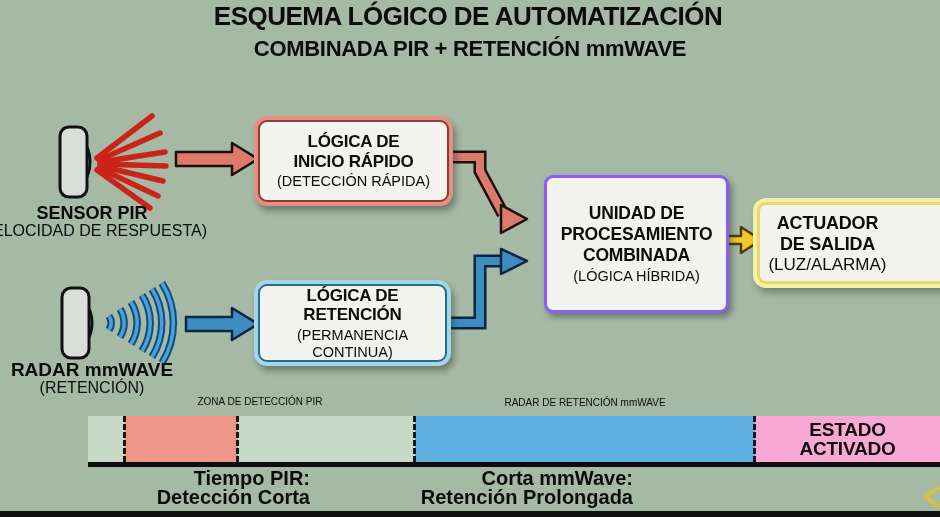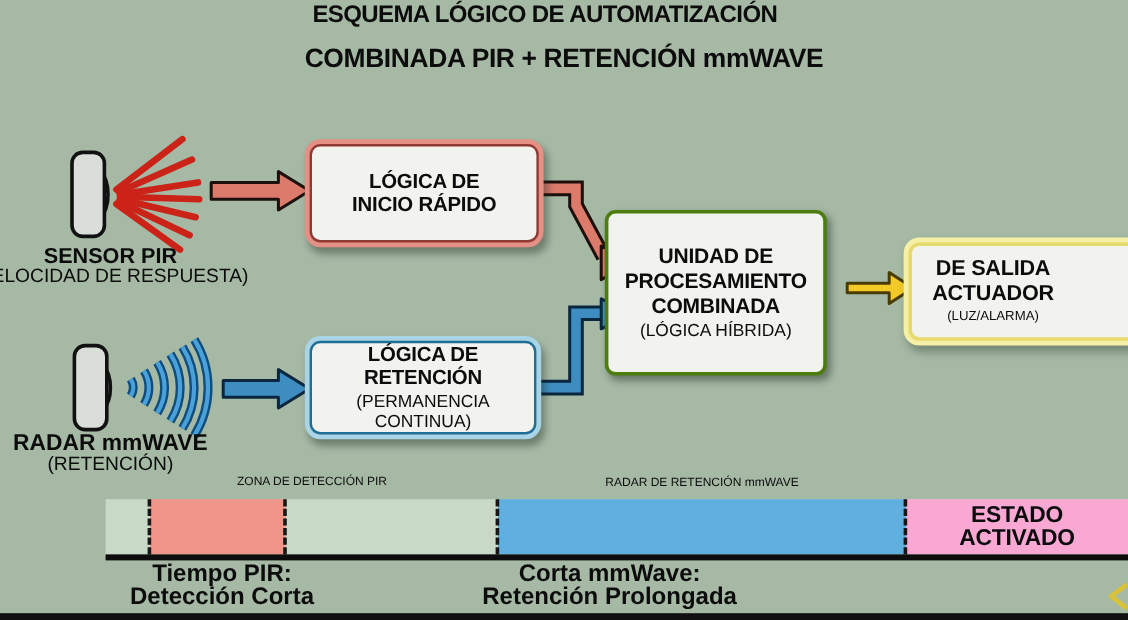--- a/index.html
+++ b/index.html
@@ -5,21 +5,21 @@
   html,body{margin:0;padding:0;background:#777;}
   .stage{
     position:relative;width:940px;height:517px;overflow:hidden;
     background:#a5b9a5;
     font-family:"Liberation Sans","DejaVu Sans",sans-serif;
     color:#0c0c0c;
   }
   .abs{position:absolute;}
   .title{
     top:1px;left:0;width:908px;text-align:center;
-    font-size:20px;font-weight:700;letter-spacing:-0.5px;
+    font-size:26px;font-weight:700;letter-spacing:-0.5px;padding-left:14px;
   }
   .subtitle{
     top:36px;left:0;width:940px;text-align:center;
     font-size:22px;font-weight:700;letter-spacing:-0.3px;
   }
   .art{position:absolute;top:0;left:0;z-index:2;}
   .box{
     position:absolute;z-index:3;background:#f2f2ef;border-radius:9px;
     display:flex;flex-direction:column;align-items:center;justify-content:center;
     text-align:center;box-shadow:3px 4px 6px rgba(30,40,30,.45);
@@ -30,49 +30,49 @@
     left:258px;top:120px;width:187px;height:78px;
     border:2px solid #8f3a34;
     box-shadow:0 0 0 4px #e49084,3px 5px 6px 4px rgba(30,40,30,.4);
   }
   .box-blue{
     left:258px;top:284px;width:185px;height:74px;
     border:2px solid #1f6e94;
     box-shadow:0 0 0 4px #a8d4e6,3px 5px 6px 4px rgba(30,40,30,.4);
   }
   .box-proc{
-    left:504px;top:175px;width:179px;height:132px;
-    border:3px solid #4d7c0f;
+    left:544px;top:175px;width:179px;height:132px;
+    border:3px solid #8b5cf6;
   }
   .box-proc .bline{font-size:17.5px;line-height:21px;}
   .box-act{
     left:757px;top:202px;width:196px;height:76px;
     border:3px solid #e6d96e;
     box-shadow:0 0 0 4px #f6f0a6,3px 5px 7px 4px rgba(30,40,30,.35);
     flex-direction:row;justify-content:flex-start;
   }
   .box-act .txt{width:135px;display:flex;flex-direction:column;align-items:center;}
   .box-act .bline{font-size:18px;line-height:20.5px;}
-  .box-act .bsub{font-size:11px;text-align:right;}
+  .box-act .bsub{font-size:17px;text-align:right;}
   .senslabel{z-index:3;text-align:center;white-space:nowrap;}
   .sens-name{font-weight:700;font-size:18px;}
   .sens-sub{font-weight:400;font-size:16px;}
   
   .bar{
     left:88px;top:416px;width:852px;height:46px;background:#c9d9c8;z-index:2;
   }
   .seg{position:absolute;top:0;height:46px;}
   .seg-red{left:37px;width:113px;background:#ef958a;}
   .seg-blue{left:327px;width:340px;background:#5fb0e0;}
   .seg-green{left:667px;width:185px;background:#f9a8d4;display:flex;flex-direction:column;align-items:center;justify-content:center;}
   .seg-green .stline{font-weight:700;font-size:19px;line-height:19px;letter-spacing:-0.2px;}
   .dash{position:absolute;top:0;height:46px;width:0;border-left:3px dashed #171717;}
   .axis{left:88px;top:462px;width:852px;height:5px;background:#0d0d0d;z-index:2;}
   .zonelabel{z-index:3;font-size:10px;font-weight:400;text-align:center;white-space:nowrap;}
-  .caption{z-index:3;font-weight:700;font-size:20px;line-height:19px;text-align:center;white-space:nowrap;}
+  .caption{z-index:3;font-weight:700;font-size:20px;line-height:19px;text-align:right;white-space:nowrap;}
   .bottomstrip{left:0;top:511px;width:940px;height:6px;background:#101010;z-index:5;}
 </style>
 </head>
 <body>
 
 <div class="stage">
 
   <div class="abs title">ESQUEMA LÓGICO DE AUTOMATIZACIÓN</div>
   <div class="abs subtitle">COMBINADA PIR + RETENCIÓN mmWAVE</div>
 
@@ -176,39 +176,40 @@
   </svg>
 
   <div class="abs senslabel sens-name" style="left:-108px;top:203px;width:400px;">SENSOR PIR</div>
   <div class="abs senslabel sens-sub" style="left:-108px;top:222px;width:400px;">(VELOCIDAD DE RESPUESTA)</div>
   <div class="abs senslabel sens-name" style="left:-108px;top:359px;width:400px;font-size:19px;">RADAR mmWAVE</div>
   <div class="abs senslabel sens-sub" style="left:-108px;top:379px;width:400px;">(RETENCIÓN)</div>
 
   <div class="box box-red">
     <span class="bline">LÓGICA DE</span>
     <span class="bline">INICIO RÁPIDO</span>
+    <span class="bsub">(DETECCIÓN RÁPIDA)</span>
   </div>
 
   <div class="box box-blue">
     <span class="bline">LÓGICA DE</span>
     <span class="bline">RETENCIÓN</span>
     <span class="bsub">(PERMANENCIA CONTINUA)</span>
   </div>
 
   <div class="box box-proc">
     <span class="bline">UNIDAD DE</span>
     <span class="bline">PROCESAMIENTO</span>
     <span class="bline">COMBINADA</span>
     <span class="bsub">(LÓGICA HÍBRIDA)</span>
   </div>
 
   <div class="box box-act">
     <div class="txt">
+      <span class="bline">ACTUADOR</span>
       <span class="bline">DE SALIDA</span>
-      <span class="bline">ACTUADOR</span>
       <span class="bsub">(LUZ/ALARMA)</span>
     </div>
   </div>
 
   <div class="abs zonelabel" style="left:100px;top:396px;width:320px;">ZONA DE DETECCIÓN PIR</div>
   <div class="abs zonelabel" style="left:425px;top:397px;width:320px;">RADAR DE RETENCIÓN mmWAVE</div>
 
   <div class="abs bar">
     <div class="seg seg-red"></div>
     <div class="seg seg-blue"></div>

